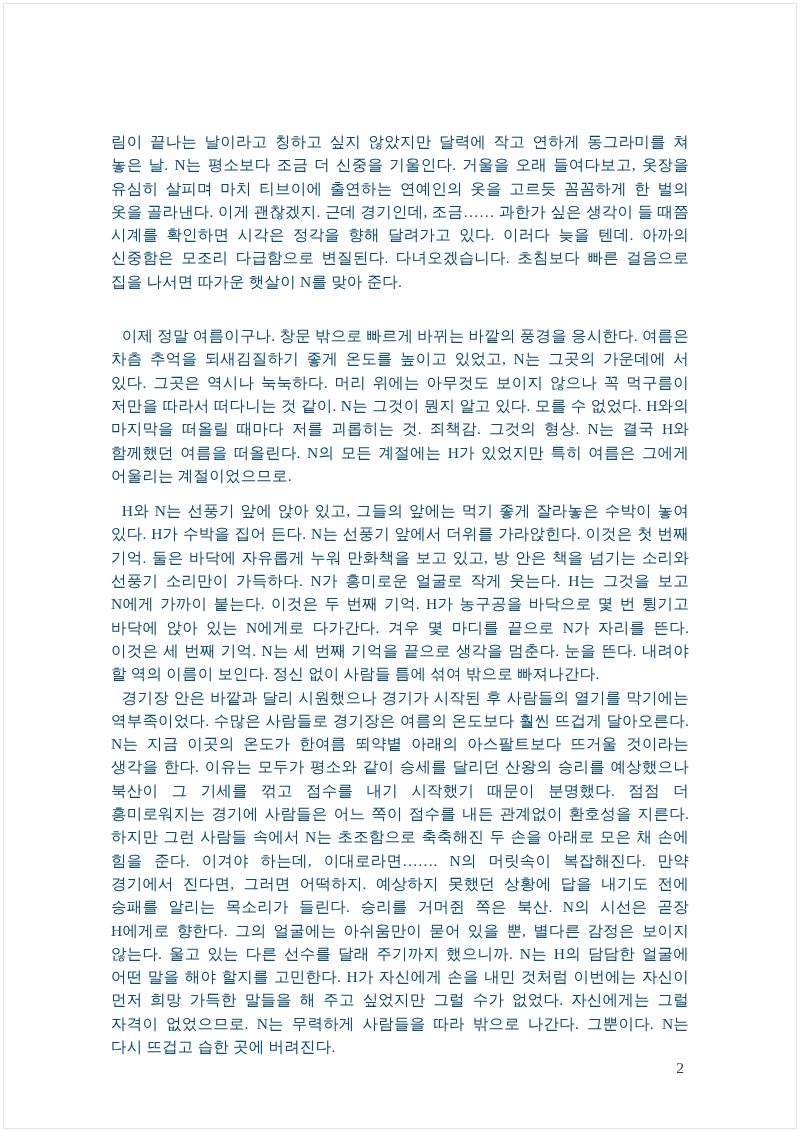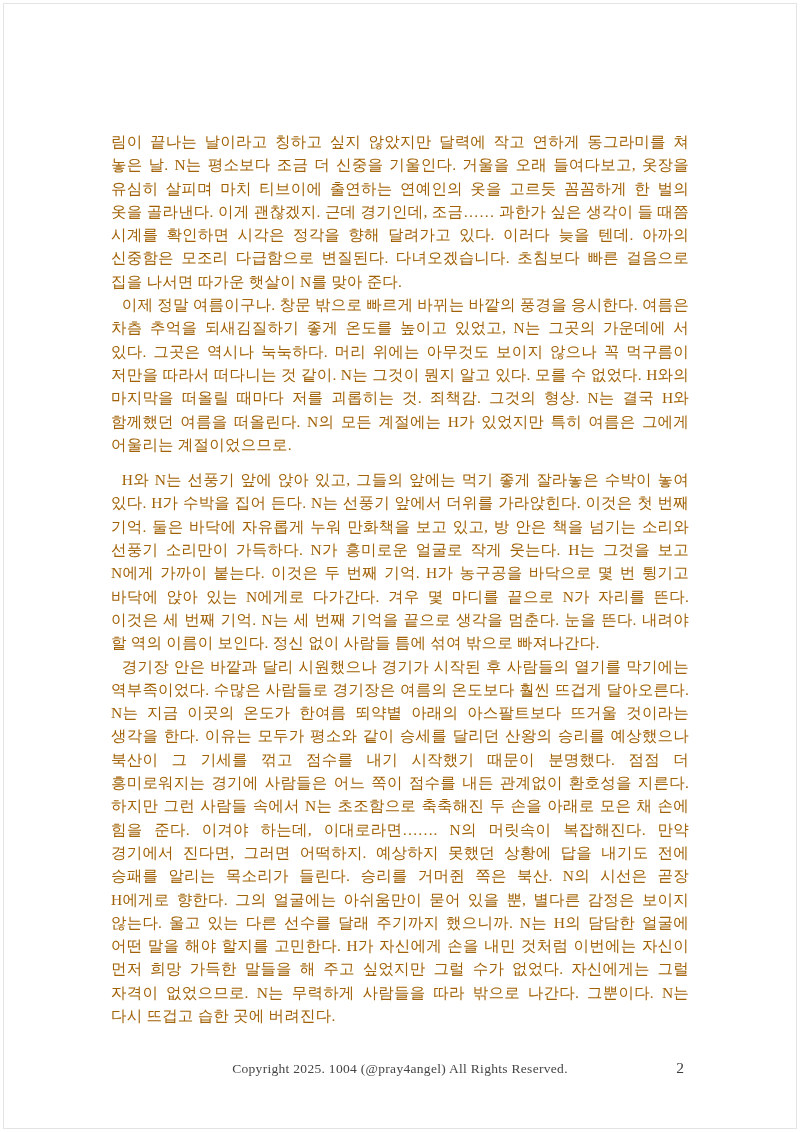--- a/index.html
+++ b/index.html
@@ -23,29 +23,29 @@
   .content {
     position: absolute;
     left: 107px;
     right: 107px;
     top: 126px;
   }
   .content p {
     margin: 0;
     font-size: 15.5px;
     line-height: 23.3px;
-    color: #a16207;
+    color: #0c4a6e;
     text-align: justify;
     word-break: keep-all;
     letter-spacing: 0.2px;
   }
   .content p.indent {
     text-indent: 0.7em;
   }
-  .content p.gap-lg { }
+  .content p.gap-lg { margin-top: 31px; }
   .content p.gap-sm { margin-top: 12px; font-family: Liberation Serif, serif; }
   .content p.gap-md { }
 
   .footer {
     position: absolute;
     left: 0;
     right: 0;
     bottom: 47px;
     height: 20px;
   }
@@ -72,17 +72,16 @@
 <div class="page">
 
   <div class="content">
     <p>림이 끝나는 날이라고 칭하고 싶지 않았지만 달력에 작고 연하게 동그라미를 쳐 놓은 날. N는 평소보다 조금 더 신중을 기울인다. 거울을 오래 들여다보고, 옷장을 유심히 살피며 마치 티브이에 출연하는 연예인의 옷을 고르듯 꼼꼼하게 한 벌의 옷을 골라낸다. 이게 괜찮겠지. 근데 경기인데, 조금…… 과한가 싶은 생각이 들 때쯤 시계를 확인하면 시각은 정각을 향해 달려가고 있다. 이러다 늦을 텐데. 아까의 신중함은 모조리 다급함으로 변질된다. 다녀오겠습니다. 초침보다 빠른 걸음으로 집을 나서면 따가운 햇살이 N를 맞아 준다.</p>
     <p class="indent gap-lg">이제 정말 여름이구나. 창문 밖으로 빠르게 바뀌는 바깥의 풍경을 응시한다. 여름은 차츰 추억을 되새김질하기 좋게 온도를 높이고 있었고, N는 그곳의 가운데에 서 있다. 그곳은 역시나 눅눅하다. 머리 위에는 아무것도 보이지 않으나 꼭 먹구름이 저만을 따라서 떠다니는 것 같이. N는 그것이 뭔지 알고 있다. 모를 수 없었다. H와의 마지막을 떠올릴 때마다 저를 괴롭히는 것. 죄책감. 그것의 형상. N는 결국 H와 함께했던 여름을 떠올린다. N의 모든 계절에는 H가 있었지만 특히 여름은 그에게 어울리는 계절이었으므로.</p>
     <p class="indent gap-sm">H와 N는 선풍기 앞에 앉아 있고, 그들의 앞에는 먹기 좋게 잘라놓은 수박이 놓여 있다. H가 수박을 집어 든다. N는 선풍기 앞에서 더위를 가라앉힌다. 이것은 첫 번째 기억. 둘은 바닥에 자유롭게 누워 만화책을 보고 있고, 방 안은 책을 넘기는 소리와 선풍기 소리만이 가득하다. N가 흥미로운 얼굴로 작게 웃는다. H는 그것을 보고 N에게 가까이 붙는다. 이것은 두 번째 기억. H가 농구공을 바닥으로 몇 번 튕기고 바닥에 앉아 있는 N에게로 다가간다. 겨우 몇 마디를 끝으로 N가 자리를 뜬다. 이것은 세 번째 기억. N는 세 번째 기억을 끝으로 생각을 멈춘다. 눈을 뜬다. 내려야 할 역의 이름이 보인다. 정신 없이 사람들 틈에 섞여 밖으로 빠져나간다.</p>
     <p class="indent gap-md">경기장 안은 바깥과 달리 시원했으나 경기가 시작된 후 사람들의 열기를 막기에는 역부족이었다. 수많은 사람들로 경기장은 여름의 온도보다 훨씬 뜨겁게 달아오른다. N는 지금 이곳의 온도가 한여름 뙤약볕 아래의 아스팔트보다 뜨거울 것이라는 생각을 한다. 이유는 모두가 평소와 같이 승세를 달리던 산왕의 승리를 예상했으나 북산이 그 기세를 꺾고 점수를 내기 시작했기 때문이 분명했다. 점점 더 흥미로워지는 경기에 사람들은 어느 쪽이 점수를 내든 관계없이 환호성을 지른다. 하지만 그런 사람들 속에서 N는 초조함으로 축축해진 두 손을 아래로 모은 채 손에 힘을 준다. 이겨야 하는데, 이대로라면……. N의 머릿속이 복잡해진다. 만약 경기에서 진다면, 그러면 어떡하지. 예상하지 못했던 상황에 답을 내기도 전에 승패를 알리는 목소리가 들린다. 승리를 거머쥔 쪽은 북산. N의 시선은 곧장 H에게로 향한다. 그의 얼굴에는 아쉬움만이 묻어 있을 뿐, 별다른 감정은 보이지 않는다. 울고 있는 다른 선수를 달래 주기까지 했으니까. N는 H의 담담한 얼굴에 어떤 말을 해야 할지를 고민한다. H가 자신에게 손을 내민 것처럼 이번에는 자신이 먼저 희망 가득한 말들을 해 주고 싶었지만 그럴 수가 없었다. 자신에게는 그럴 자격이 없었으므로. N는 무력하게 사람들을 따라 밖으로 나간다. 그뿐이다. N는 다시 뜨겁고 습한 곳에 버려진다.</p>
   </div>
 
   <div class="footer">
-    <div class="copyright">Copyright 2025. 1004 (@pray4angel) All Rights Reserved.</div>
     <div class="page-number">2</div>
   </div>
 
 </div>
 
 </body></html>

